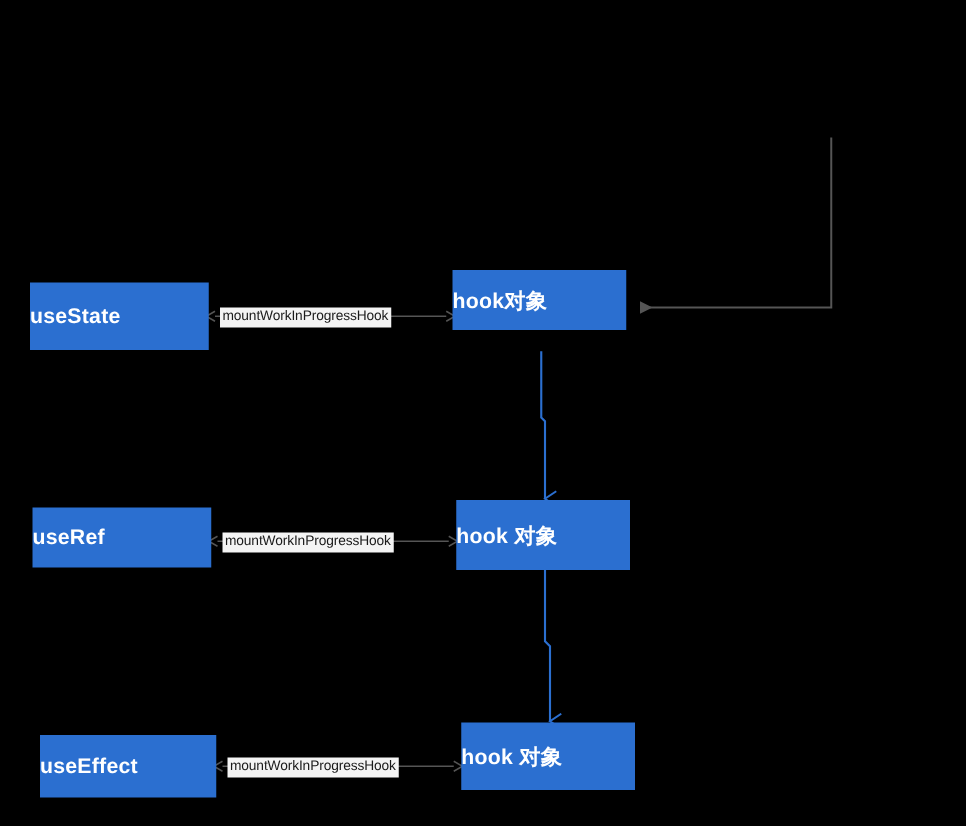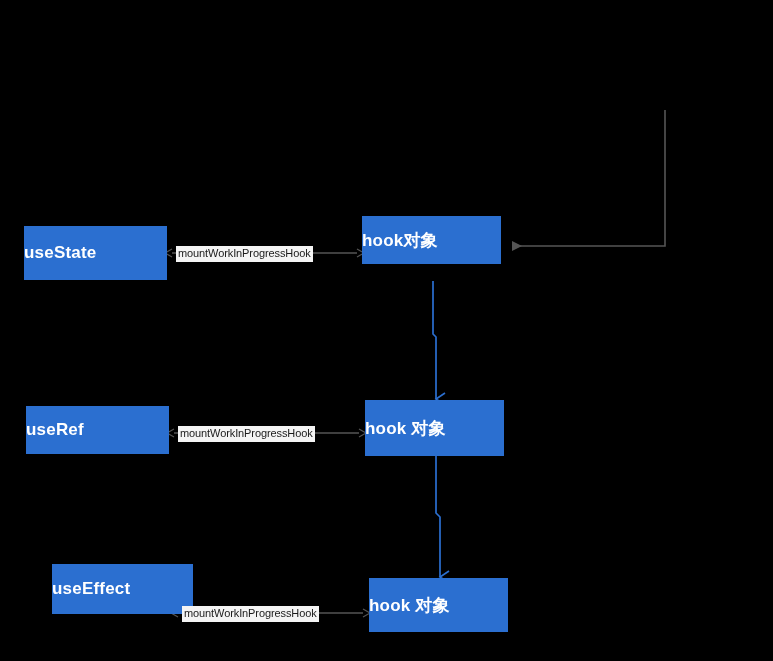--- a/index.html
+++ b/index.html
@@ -108,21 +108,21 @@
 
 
   <div class="node-box" style="left:24px; top:226px; width:143px; height:54px;">
     <span>useState</span>
   </div>
 
   <div class="node-box" style="left:26px; top:406px; width:143px; height:48px;">
     <span>useRef</span>
   </div>
 
-  <div class="node-box" style="left:32px; top:564px; width:141px; height:50px;margin-left:20px;">
+  <div class="node-box" style="left:32px; top:588px; width:141px; height:50px;">
     <span>useEffect</span>
   </div>
 
   <div class="node-box" style="left:362px; top:216px; width:139px; height:48px;">
     <span>hook对象</span>
   </div>
 
   <div class="node-box" style="left:365px; top:400px; width:139px; height:56px;">
     <span>hook 对象</span>
   </div>

